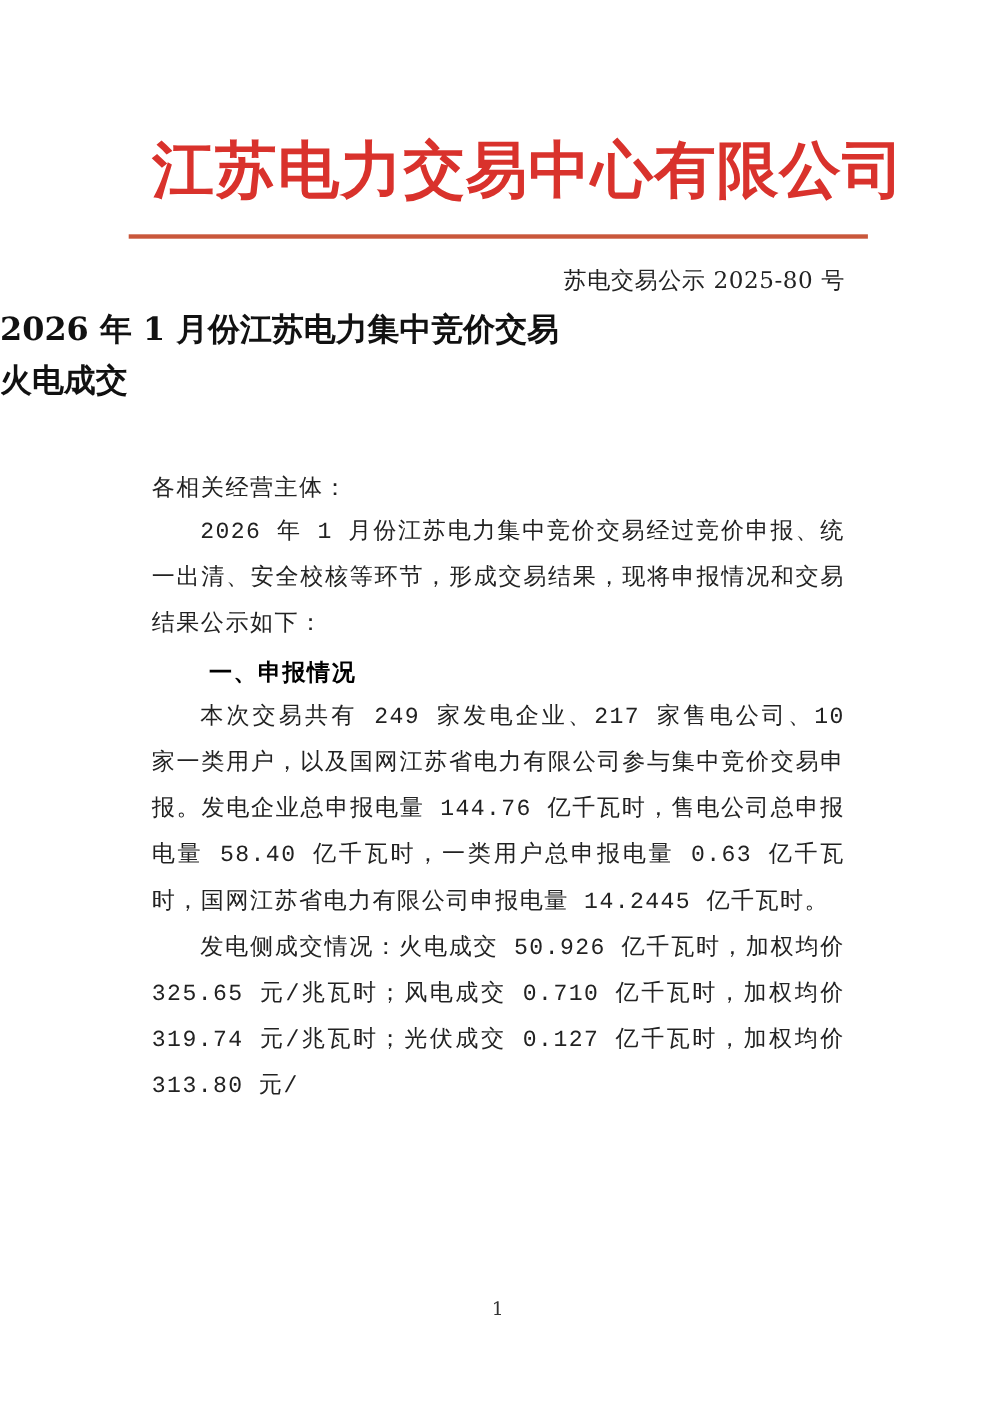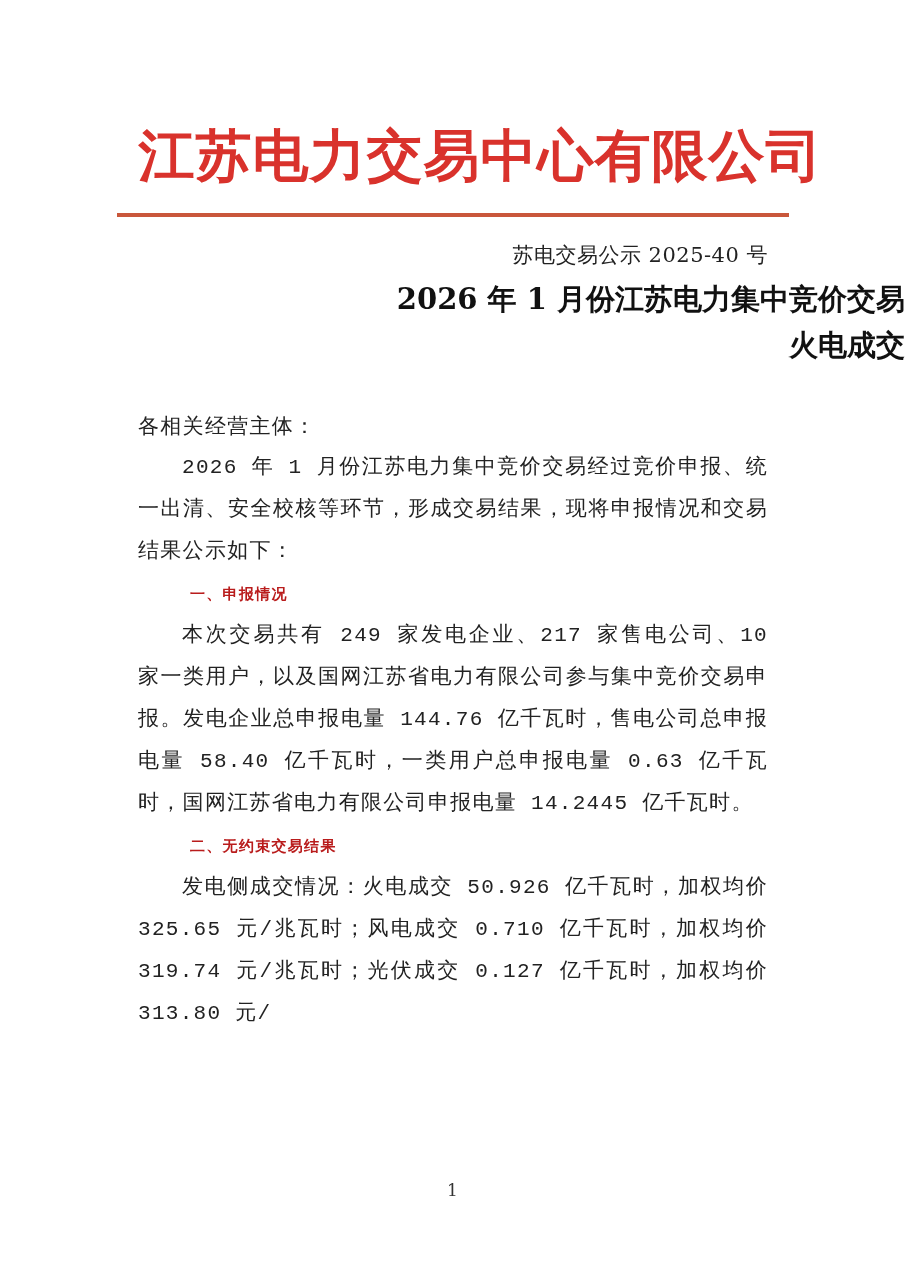--- a/index.html
+++ b/index.html
@@ -44,21 +44,21 @@
     font-size: 21px;
     line-height: 30px;
     color: #222;
     letter-spacing: 0.5px;
   }
   .doc-title {
     position: absolute;
     left: 0;
     top: 276px;
     width: 905px;
-    text-align: right;
+    text-align: left;
     font-size: 29px;
     font-weight: bold;
     line-height: 46px;
     color: #111;
   }
   .body-text {
     position: absolute;
     left: 138px;
     width: 630px;
     font-size: 21px;
@@ -67,53 +67,52 @@
     text-align: justify;
     letter-spacing: 1.3px;
   }
   .para { text-indent: 44px; margin: 0; font-family: Liberation Mono, monospace; }
   .salutation { margin: 0; }
   .heading {
     margin: 0;
     text-indent: 52px;
     font-family: "DejaVu Sans", "Liberation Sans", sans-serif;
     font-weight: bold;
-    font-size: 15px;
-    color: #b91c1c;
+    font-size: 21px;
+    color: #000000;
   }
   .page-number {
     position: absolute;
     left: 0;
     width: 905px;
     top: 1180px;
     text-align: center;
     font-size: 17px;
     color: #333;
   }
 </style>
 </head>
 <body>
 
 <div>
 
   <div class="letterhead">江苏电力交易中心有限公司</div>
   <div class="red-rule"></div>
 
-  <div class="doc-number">苏电交易公示 2025-40 号</div>
+  <div class="doc-number">苏电交易公示 2025-80 号</div>
 
   <div class="doc-title">
     <div>2026 年 1 月份江苏电力集中竞价交易</div>
     <div>火电成交</div>
   </div>
 
-  <div class="body-text" style="top:405px;">
+  <div class="body-text" style="top:422px;">
     <p class="salutation">各相关经营主体：</p>
     <p class="para">2026 年 1 月份江苏电力集中竞价交易经过竞价申报、统一出清、安全校核等环节，形成交易结果，现将申报情况和交易结果公示如下：</p>
 
     <p class="heading">一、申报情况</p>
     <p class="para">本次交易共有 249 家发电企业、217 家售电公司、10 家一类用户，以及国网江苏省电力有限公司参与集中竞价交易申报。发电企业总申报电量 144.76 亿千瓦时，售电公司总申报电量 58.40 亿千瓦时，一类用户总申报电量 0.63 亿千瓦时，国网江苏省电力有限公司申报电量 14.2445 亿千瓦时。</p>
 
-    <p class="heading">二、无约束交易结果</p>
     <p class="para">发电侧成交情况：火电成交 50.926 亿千瓦时，加权均价 325.65 元/兆瓦时；风电成交 0.710 亿千瓦时，加权均价 319.74 元/兆瓦时；光伏成交 0.127 亿千瓦时，加权均价 313.80 元/</p>
   </div>
 
   <div class="page-number">1</div>
 </div>
 
 </body></html>

